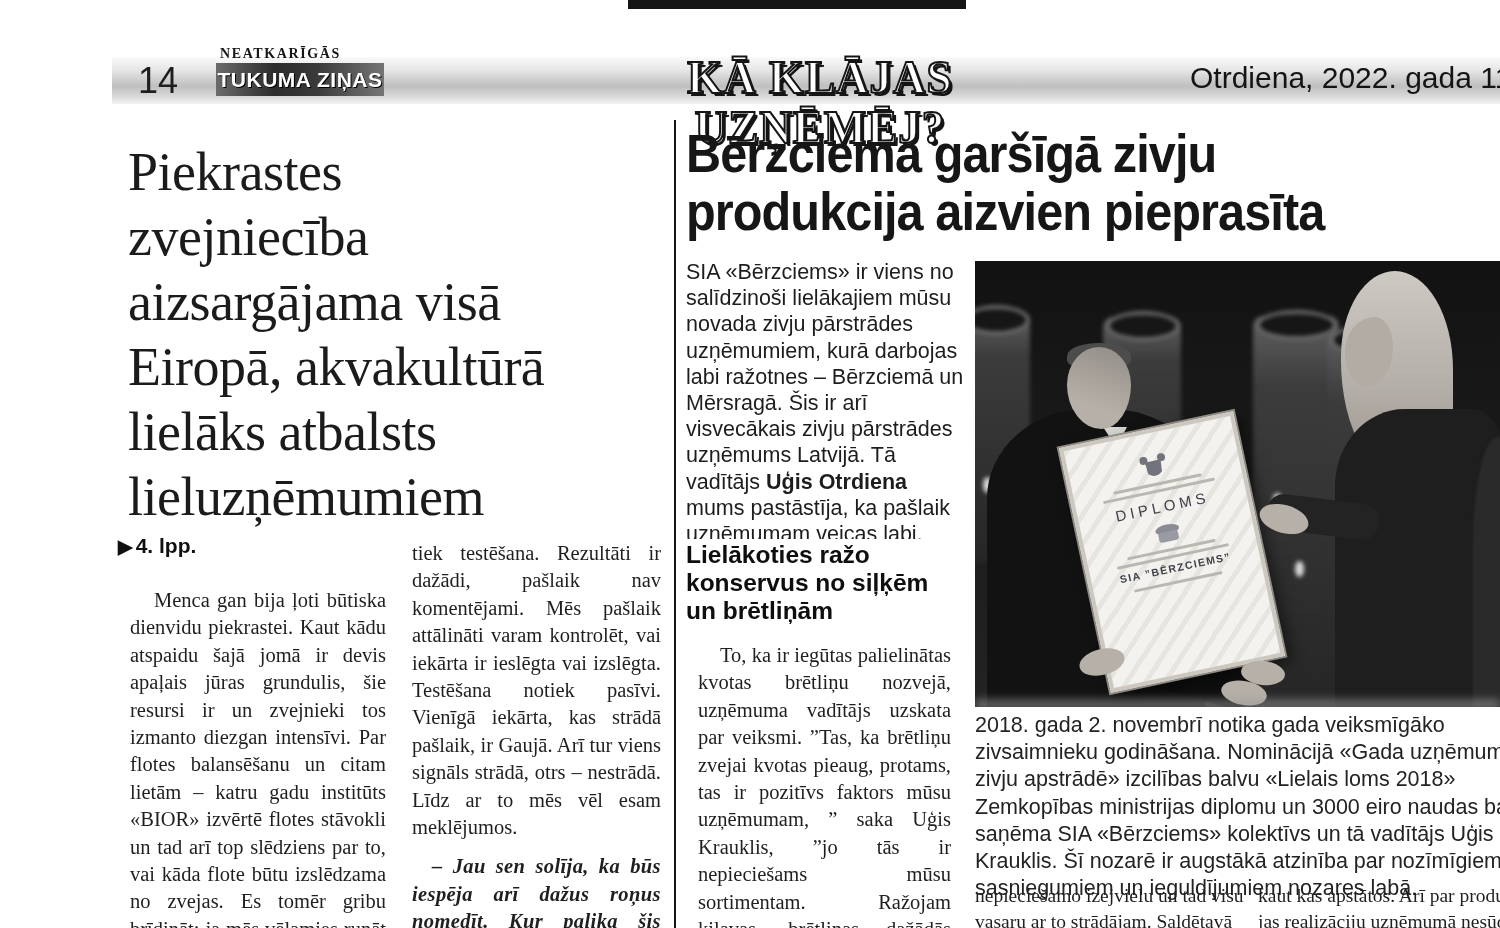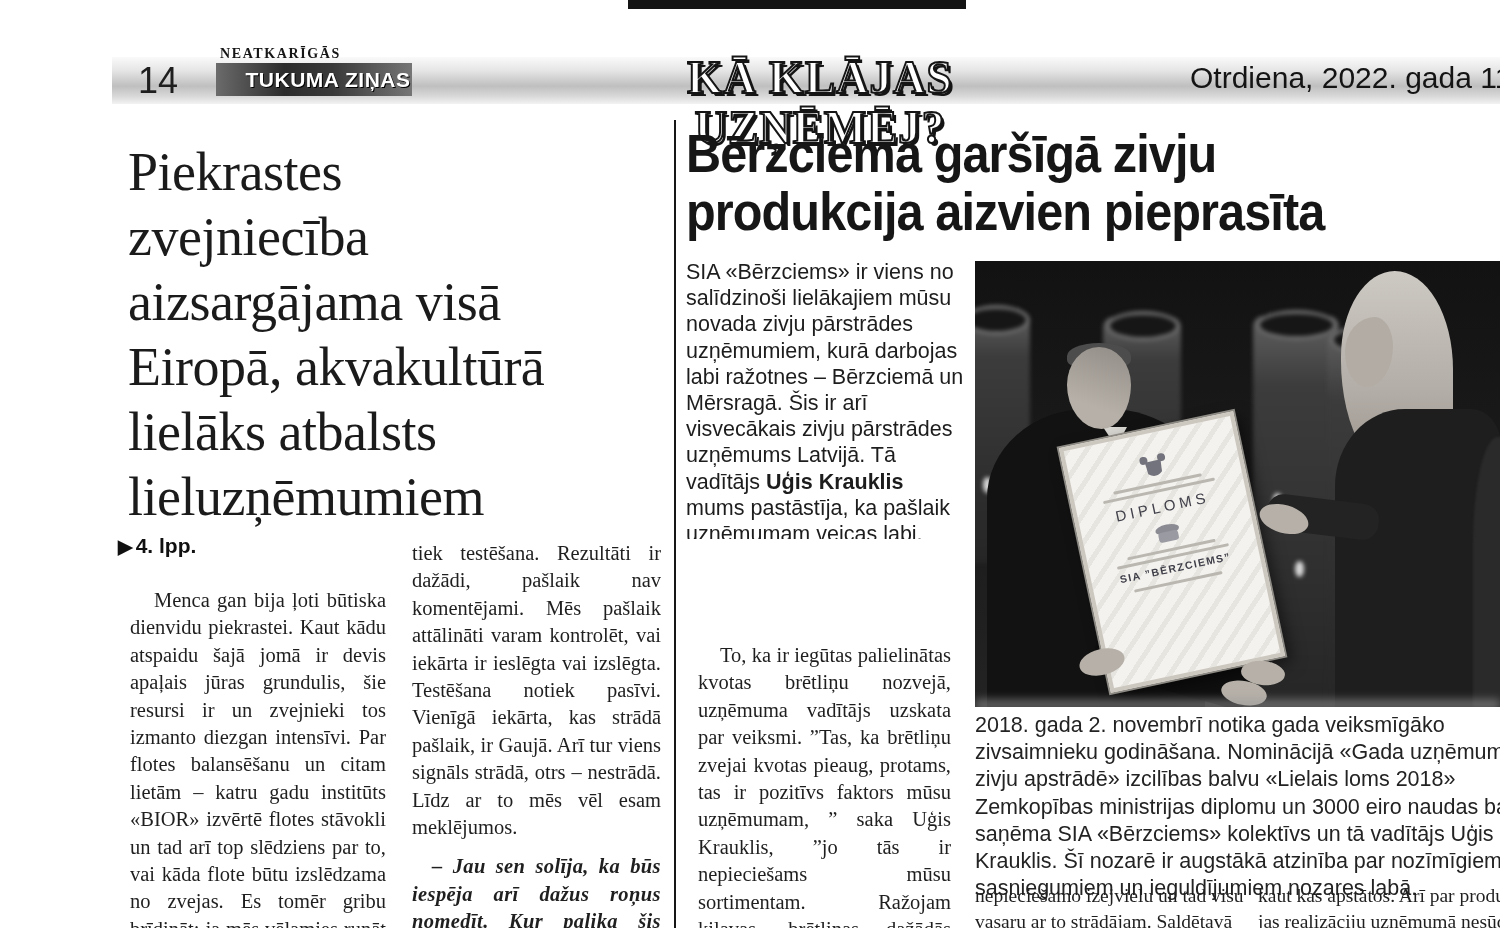--- a/index.html
+++ b/index.html
@@ -13,21 +13,21 @@
   .top-strip{left:628px;top:0;width:338px;height:9px;background:#141414;}
   .header-bar{left:112px;top:57px;width:1388px;height:47px;
     background:linear-gradient(180deg,#fafafa 0%,#e6e6e6 28%,#bfbfbf 62%,#d9d9d9 84%,#f3f3f3 100%);}
   .page-num{left:122px;top:60px;font-family:"Liberation Sans",sans-serif;font-size:36px;color:#1e1e1e;margin-left:16px;}
   .masthead{left:216px;top:46px;width:172px;}
   .masthead-top{font-family:"Liberation Serif",serif;font-weight:bold;font-size:14px;
     letter-spacing:1.6px;text-transform:uppercase;color:#161616;padding-left:4px;}
   .masthead-bottom{margin-top:1px;width:168px;height:33px;display:flex;align-items:center;justify-content:center;
     background:linear-gradient(90deg,#6b6b6b 0%,#2c2c2c 35%,#3a3a3a 60%,#757575 100%);
     color:#fff;font-family:"Liberation Sans",sans-serif;font-weight:bold;font-size:21px;letter-spacing:0.5px;
-    text-shadow:1px 1px 0 #000;padding-left:28px;}
+    text-shadow:1px 1px 0 #000;}
   .section-title{left:580px;top:54px;width:480px;text-align:center;
     font-family:"Liberation Serif",serif;font-weight:bold;font-size:45px;line-height:48px;
     text-transform:uppercase;letter-spacing:1px;color:#fff;
     -webkit-text-stroke:2px #151515;text-shadow:3px 3px 0 #151515;transform:scaleY(1.04);}
   .date{left:1190px;top:61px;font-family:"Liberation Sans",sans-serif;font-size:30px;color:#141414;white-space:nowrap;}
 
   
   .left-head{left:116px;top:128px;width:565px;margin:12px;font-weight:400;
     font-family:"Liberation Serif",serif;font-size:54px;line-height:65px;letter-spacing:-0.5px;color:#1b1b1b;}
   .page-ref{left:118px;top:534px;font-family:"Liberation Sans",sans-serif;font-weight:bold;font-size:21px;color:#101010;}
@@ -131,22 +131,25 @@
     <p class="q">– Jau sen solīja, ka būs iespēja arī dažus roņus nomedīt. Kur palika šis plāns, kāpēc neīstenojas?</p>
     <p class="speaker">N. Riekstiņš:</p>
 
   </div>
 
   <div class="abs vrule"></div>
 
   <h1 class="abs right-head lines">Bērzciema garšīgā zivju
 produkcija aizvien pieprasīta</h1>
   <div class="abs intro">
-    <span>SIA «Bērzciems» ir viens no salīdzinoši lielākajiem mūsu novada zivju pārstrādes uzņēmumiem, kurā darbojas labi ražotnes – Bērzciemā un Mērsragā. Šis ir arī visvecākais zivju pārstrādes uzņēmums Latvijā. Tā vadītājs </span><b>Uģis Krauklis</b><span> mums pastāstīja, ka pašlaik uzņēmumam veicas labi, saražotās produkcijas apjomi aug.</span>
-  </div>
+    <span>SIA «Bērzciems» ir viens no salīdzinoši lielākajiem mūsu novada zivju pārstrādes uzņēmumiem, kurā darbojas labi ražotnes – Bērzciemā un Mērsragā. Šis ir arī visvecākais zivju pārstrādes uzņēmums Latvijā. Tā vadītājs </span><b>Uģis Otrdiena</b><span> mums pastāstīja, ka pašlaik uzņēmumam veicas labi, saražotās produkcijas apjomi aug.</span>
+  </div>
+  <h2 class="abs sub-head lines">Lielākoties ražo
+konservus no siļķēm
+un brētliņām</h2>
   <div class="abs rbody body-serif">
     <p>To, ka ir iegūtas palielinātas kvotas brētliņu nozvejā, uzņēmuma vadītājs uzskata par veiksmi. ”Tas, ka brētliņu zvejai kvotas pieaug, protams, tas ir pozitīvs faktors mūsu uzņēmumam, ” saka Uģis Krauklis, ”jo tās ir nepieciešams mūsu sortimentam. Ražojam ķilavas, brētliņas dažādās marinādēs, dažādos sālījumos, eļļā, tomātu mērcē. Mums tā ir ļoti laba ziņa.” Vienlaikus uzņēmuma vadītājs, vērtējot nākotnes izredzes, norādīja, ka zivīm cena varētu celties, jo arī šeit pietie-</p>
   </div>
 
   <figure class="abs photo">
     <div class="pillar" style="left:-15px;top:50px;width:70px;height:252px;"></div>
     <div class="pillar" style="left:128px;top:56px;width:78px;height:240px;"></div>
     <div class="pillar" style="left:278px;top:55px;width:86px;height:391px;"></div>
     <div class="pillar" style="left:352px;top:70px;width:78px;height:376px;"></div>
     <div class="glint" style="left:8px;top:216px;"></div>

